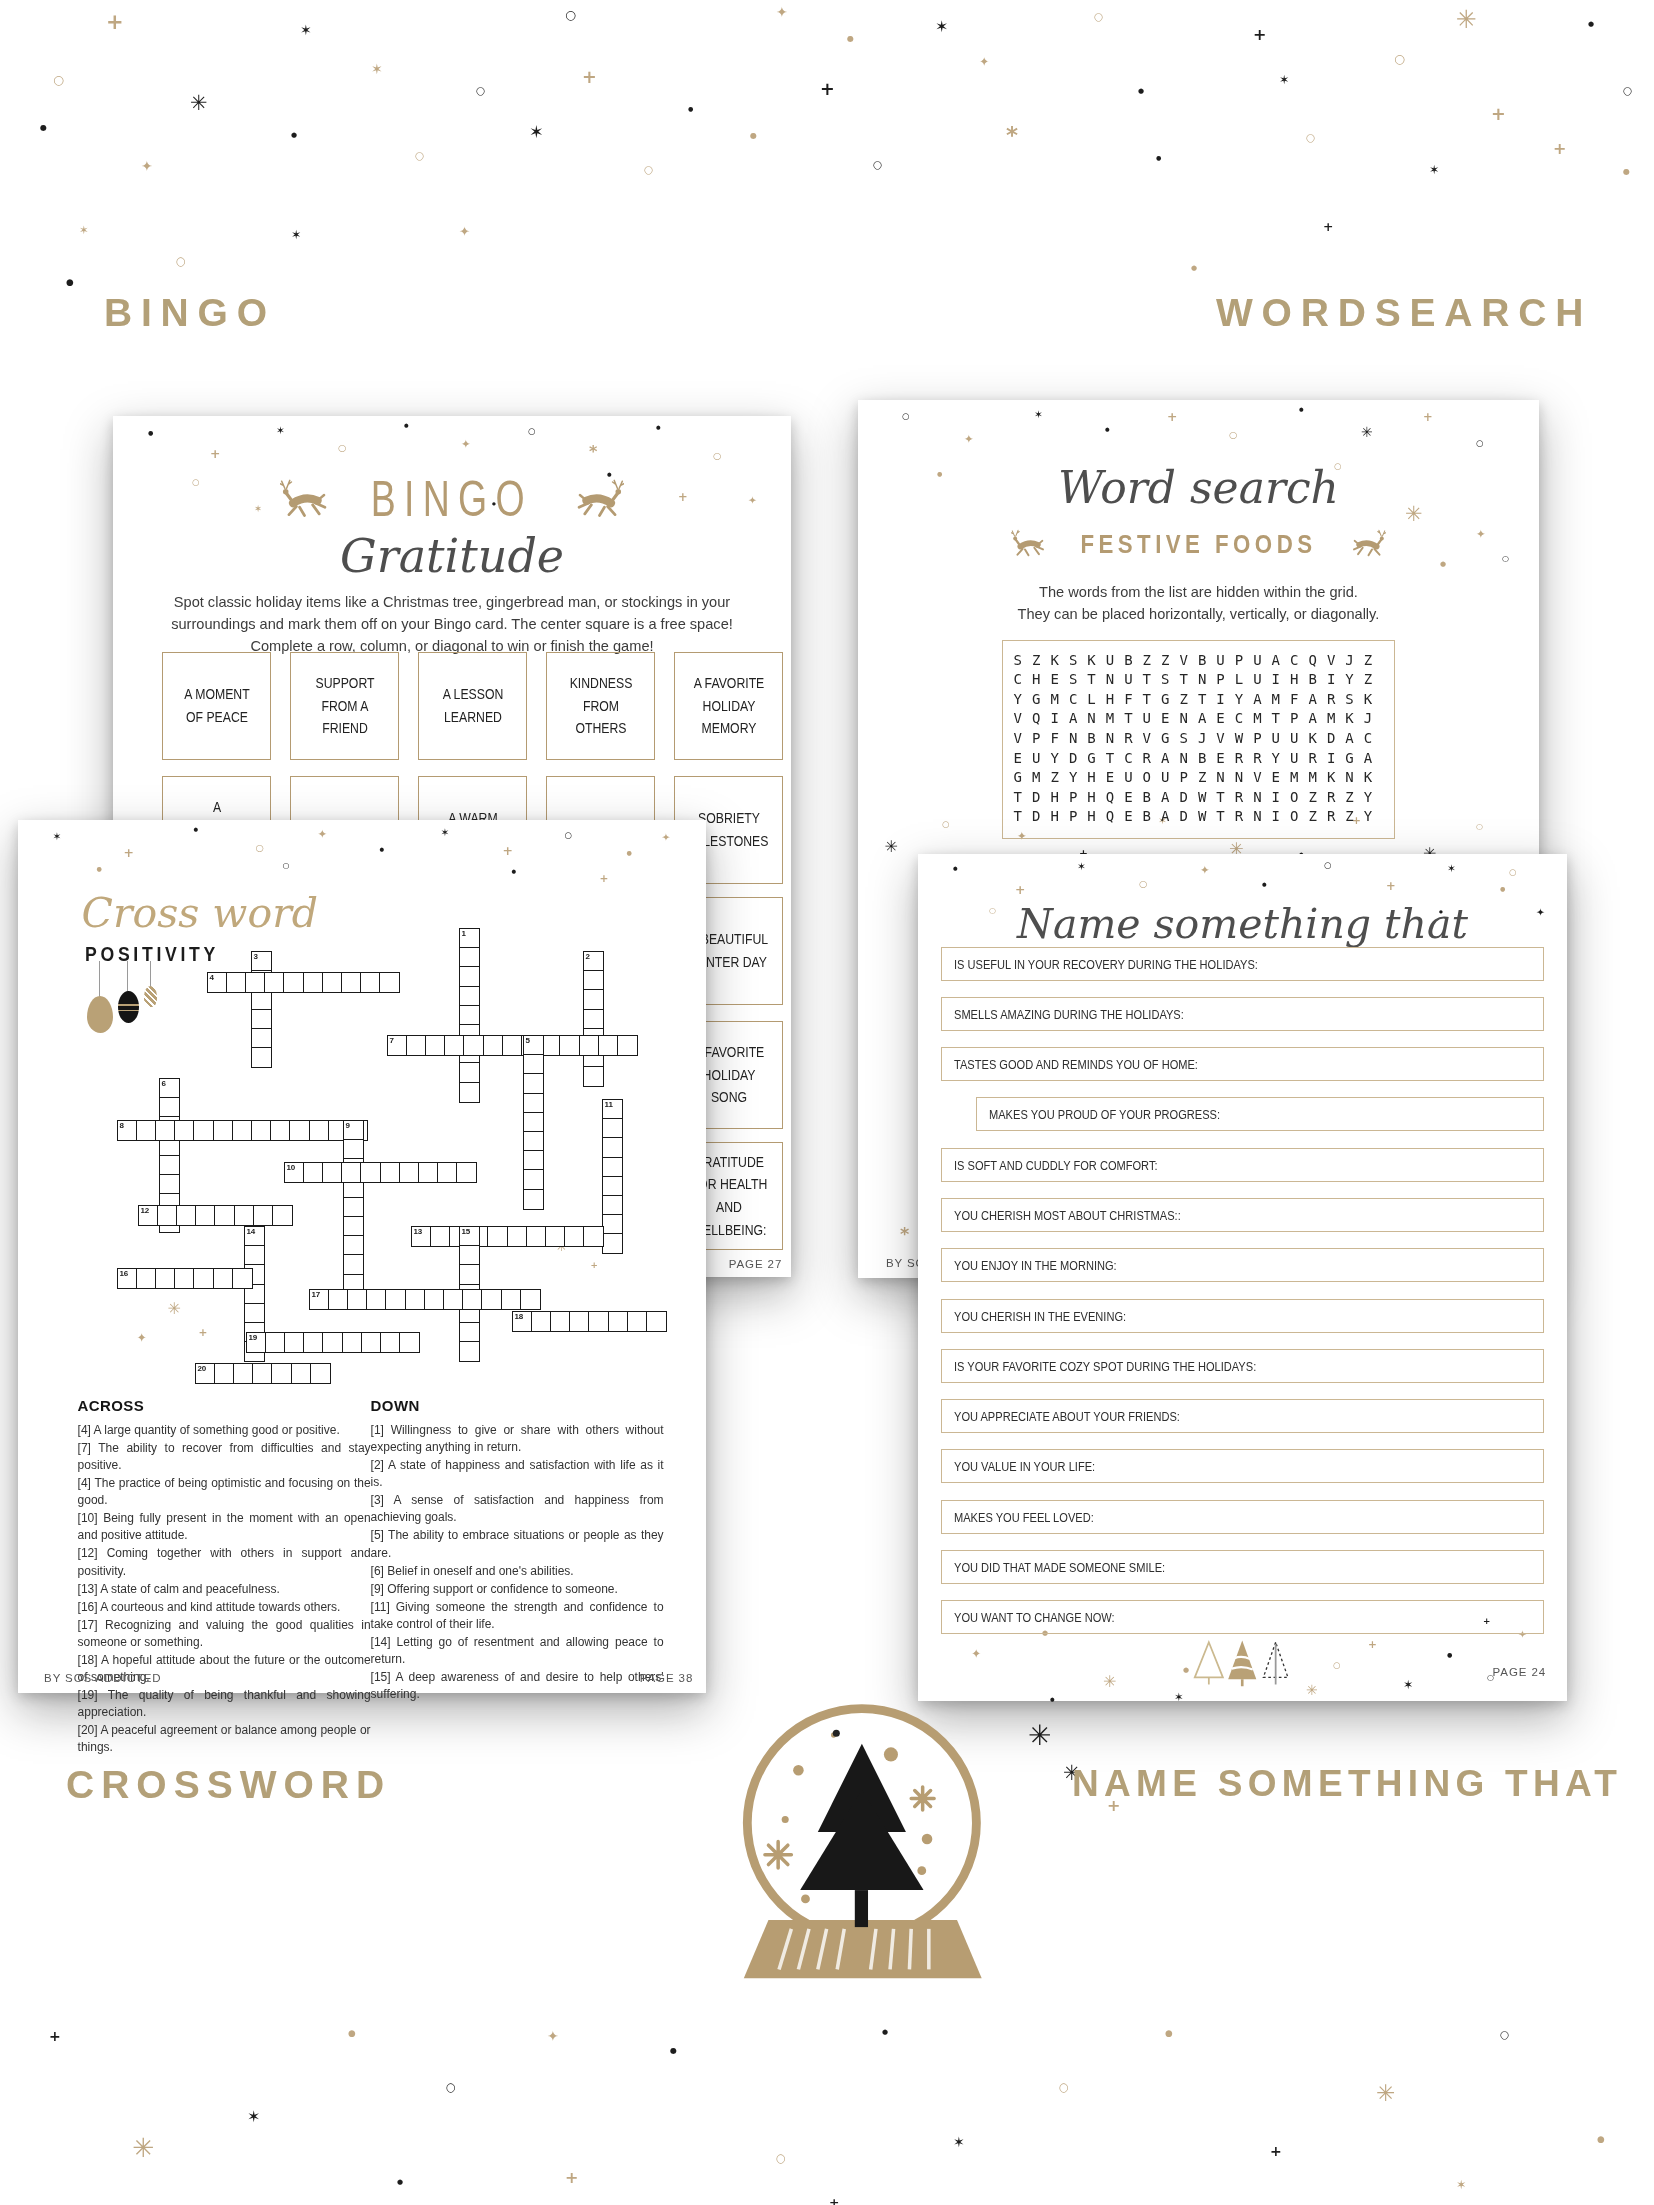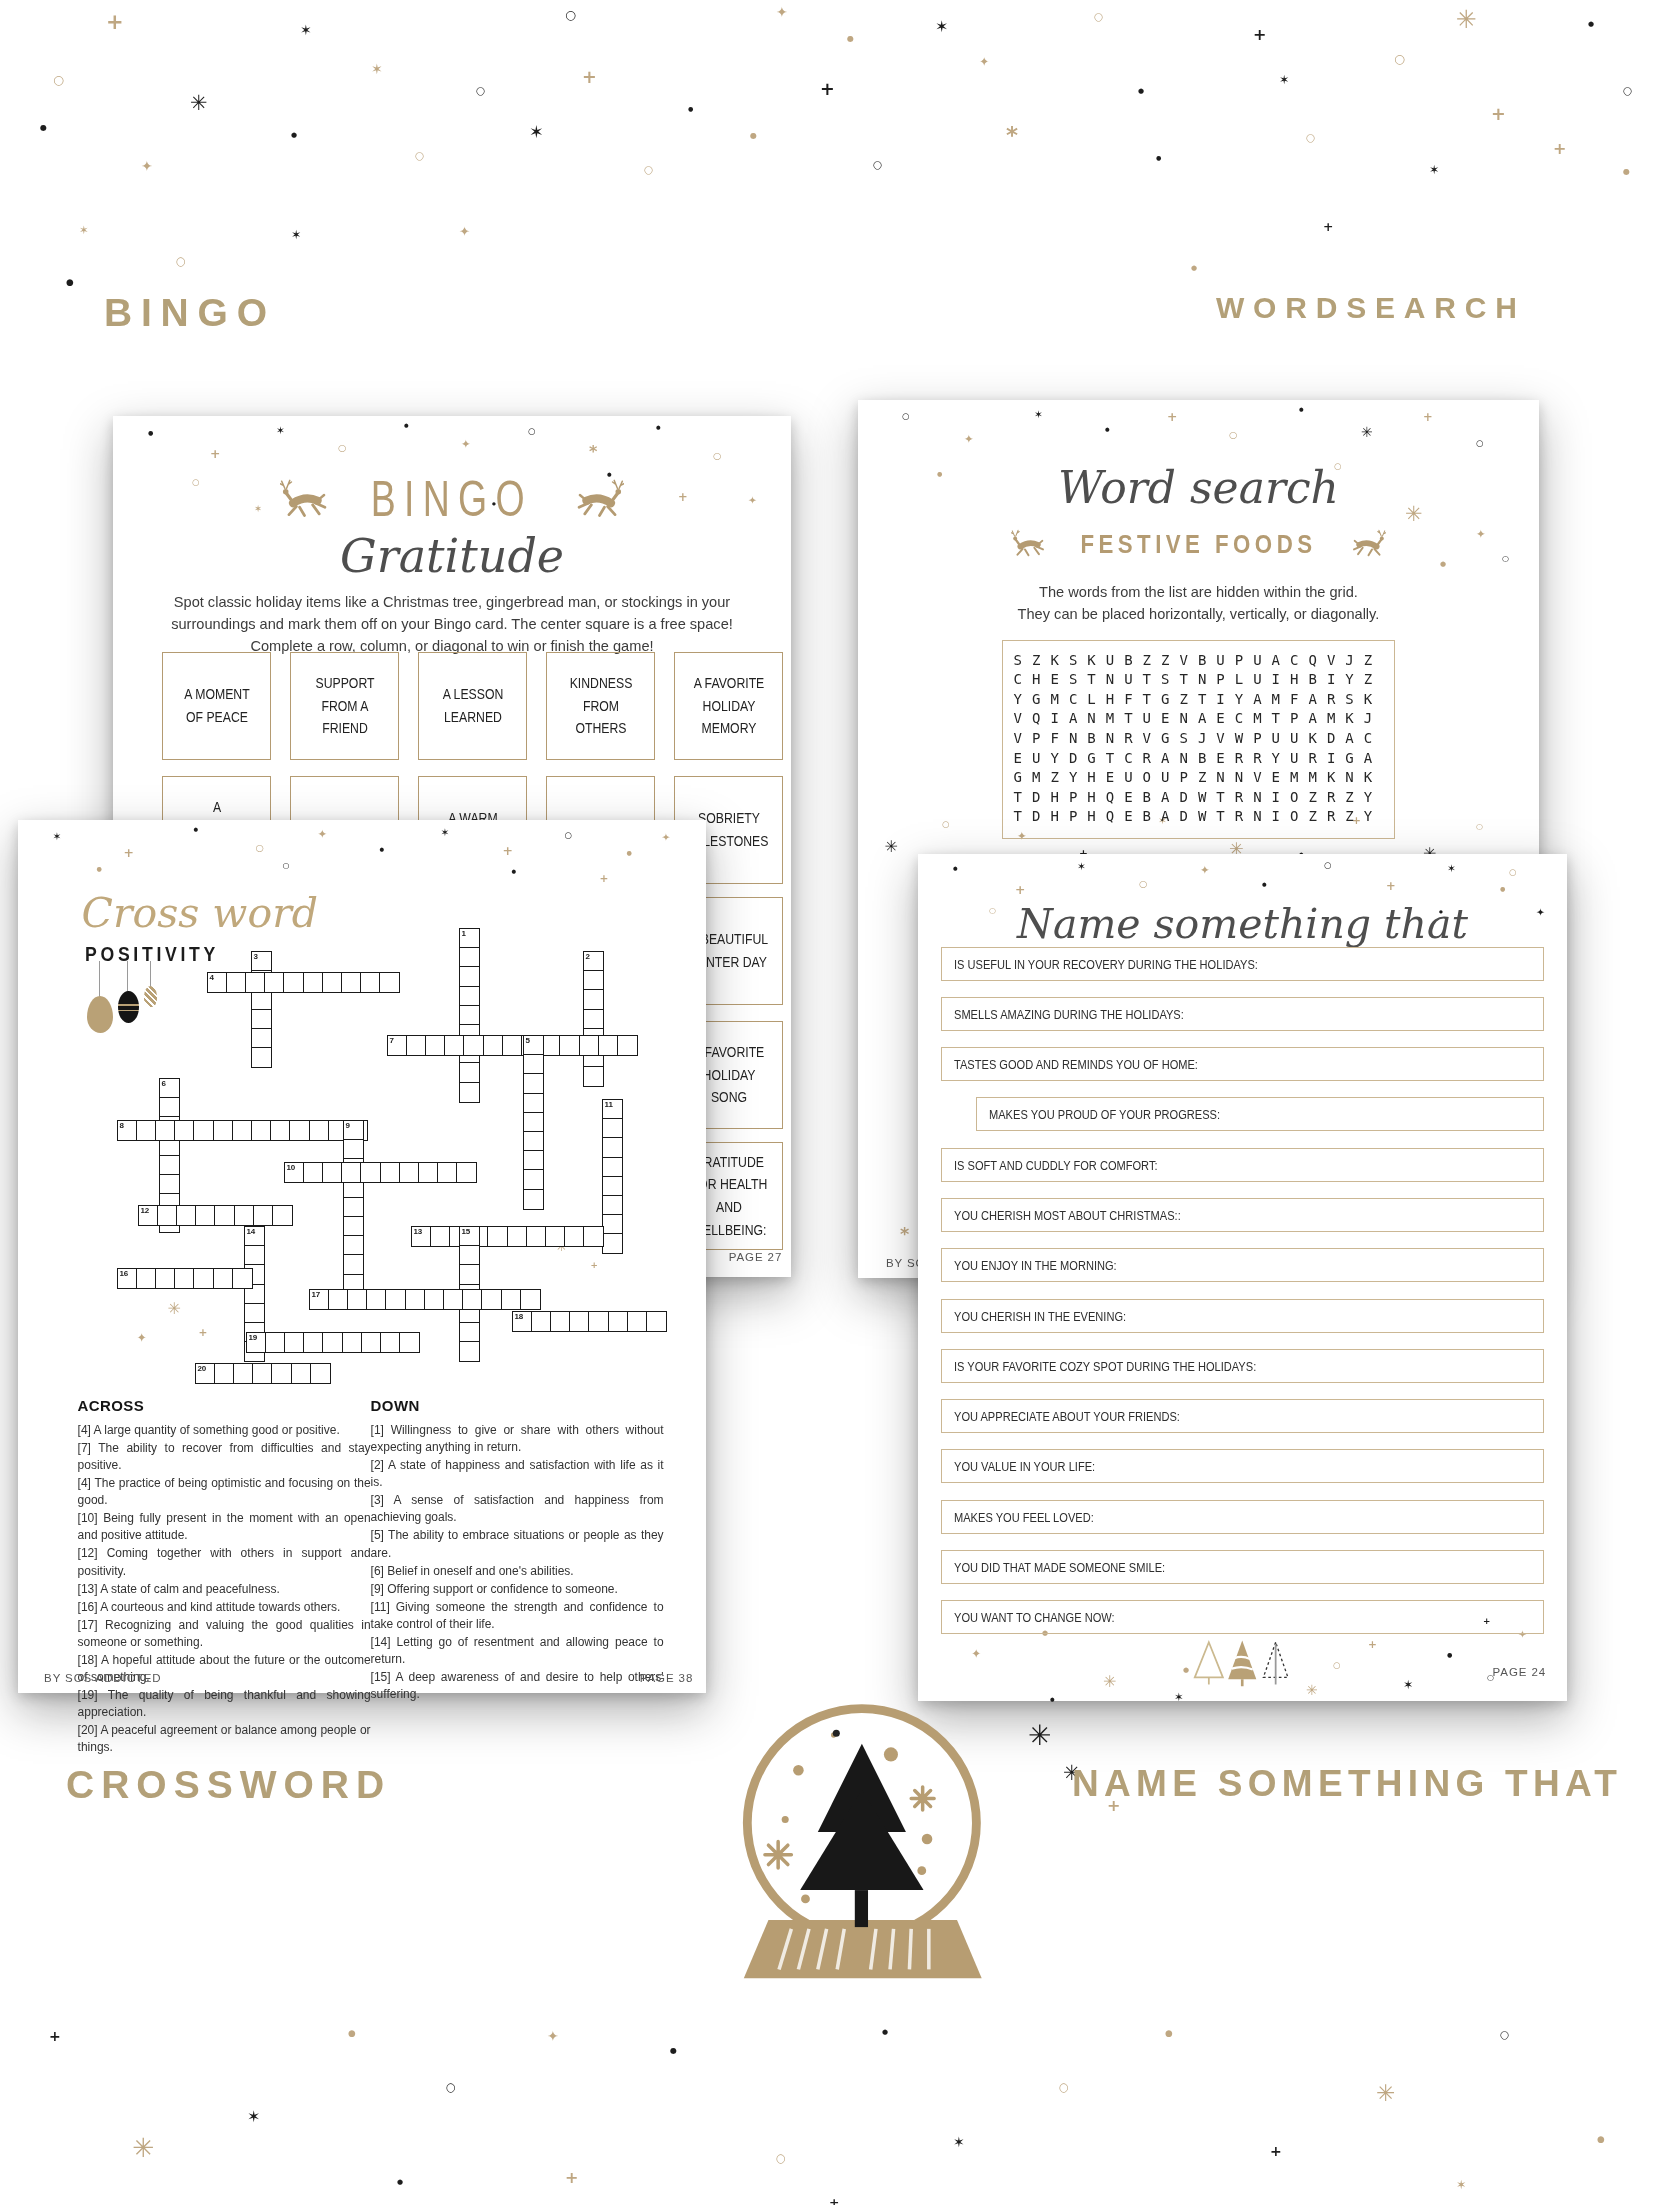--- a/index.html
+++ b/index.html
@@ -110,21 +110,21 @@
       <span class="decor" style="left: 1270px; top: 2144px; color: rgb(29, 29, 29); font-size: 14px;">+</span>
       <span class="decor" style="left: 1376px; top: 2082px; color: rgb(191, 167, 130); font-size: 23px;">✳</span>
       <span class="decor" style="left: 1500px; top: 2029px; color: rgb(29, 29, 29); font-size: 10.6px;">○</span>
       <span class="decor" style="left: 1597px; top: 2135px; color: rgb(191, 167, 130); font-size: 8.8px;">●</span>
       <span class="decor" style="left: 829px; top: 2197px; color: rgb(29, 29, 29); font-size: 12.4px;">+</span>
       <span class="decor" style="left: 1456px; top: 2179px; color: rgb(191, 167, 130); font-size: 12.4px;">✶</span>
       <span class="decor" style="left: 397px; top: 2179px; color: rgb(29, 29, 29); font-size: 7px;">●</span>
     </div>
 
   <div class="corner-label" id="label-bingo" style="left:104px;top:291px;font-size:39px;">BINGO</div>
-  <div class="corner-label" id="label-ws" style="left:1216px;top:291px;font-size:30px;">WORDSEARCH</div>
+  <div class="corner-label" id="label-ws" style="left:1216px;top:291px;font-size:39px;">WORDSEARCH</div>
   <div class="corner-label" id="label-cw" style="left:66px;top:1763px;font-size:39px;letter-spacing:7px;">CROSSWORD</div>
   <div class="corner-label" id="label-name" style="left:1072px;top:1763px;font-size:37px;letter-spacing:5.3px;">NAME SOMETHING THAT</div>
 
   <section class="page" id="bingo-page" style="left:113px;top:416px;width:678px;height:861px;z-index:1;">
     <div id="bingo-decor">
         <span class="decor" style="left: 35px; top: 14px; color: rgb(29, 29, 29); font-size: 6.2px;">●</span>
         <span class="decor" style="left: 97px; top: 32px; color: rgb(191, 167, 130); font-size: 12.4px;">+</span>
         <span class="decor" style="left: 163px; top: 8.8px; color: rgb(29, 29, 29); font-size: 10.6px;">✶</span>
         <span class="decor" style="left: 225px; top: 26.5px; color: rgb(191, 167, 130); font-size: 9.7px;">○</span>
         <span class="decor" style="left: 291px; top: 7px; color: rgb(29, 29, 29); font-size: 5.3px;">●</span>
@@ -237,21 +237,21 @@
         <div class="bingo-cell" style="left: 256px; top: 490px;">
           <span class="condensed ctr"></span>
         </div>
         <div class="bingo-cell" style="left: 384px; top: 490px;">
           <span class="condensed ctr"></span>
         </div>
         <div class="bingo-cell" style="left: 512px; top: 490px;">
           <span class="condensed ctr">GRATITUDE FOR HEALTH AND WELLBEING:</span>
         </div>
       </div>
-    <div class="pfoot" style="right:8.8px;bottom:14px;">PAGE 27</div>
+    <div class="pfoot" style="right:8.8px;bottom:7px;">PAGE 27</div>
   </section>
 
   <section class="page" id="ws-page" style="left:858px;top:400px;width:681px;height:878px;z-index:1;">
     <div id="ws-decor">
         <span class="decor" style="left: 44px; top: 12.4px; color: rgb(29, 29, 29); font-size: 8.8px;">○</span>
         <span class="decor" style="left: 106px; top: 34px; color: rgb(191, 167, 130); font-size: 11.5px;">✦</span>
         <span class="decor" style="left: 176px; top: 8.8px; color: rgb(29, 29, 29); font-size: 10.6px;">✶</span>
         <span class="decor" style="left: 247px; top: 26.5px; color: rgb(29, 29, 29); font-size: 5.3px;">●</span>
         <span class="decor" style="left: 309px; top: 10.6px; color: rgb(191, 167, 130); font-size: 12.4px;">+</span>
         <span class="decor" style="left: 371px; top: 30px; color: rgb(191, 167, 130); font-size: 9.7px;">○</span>

